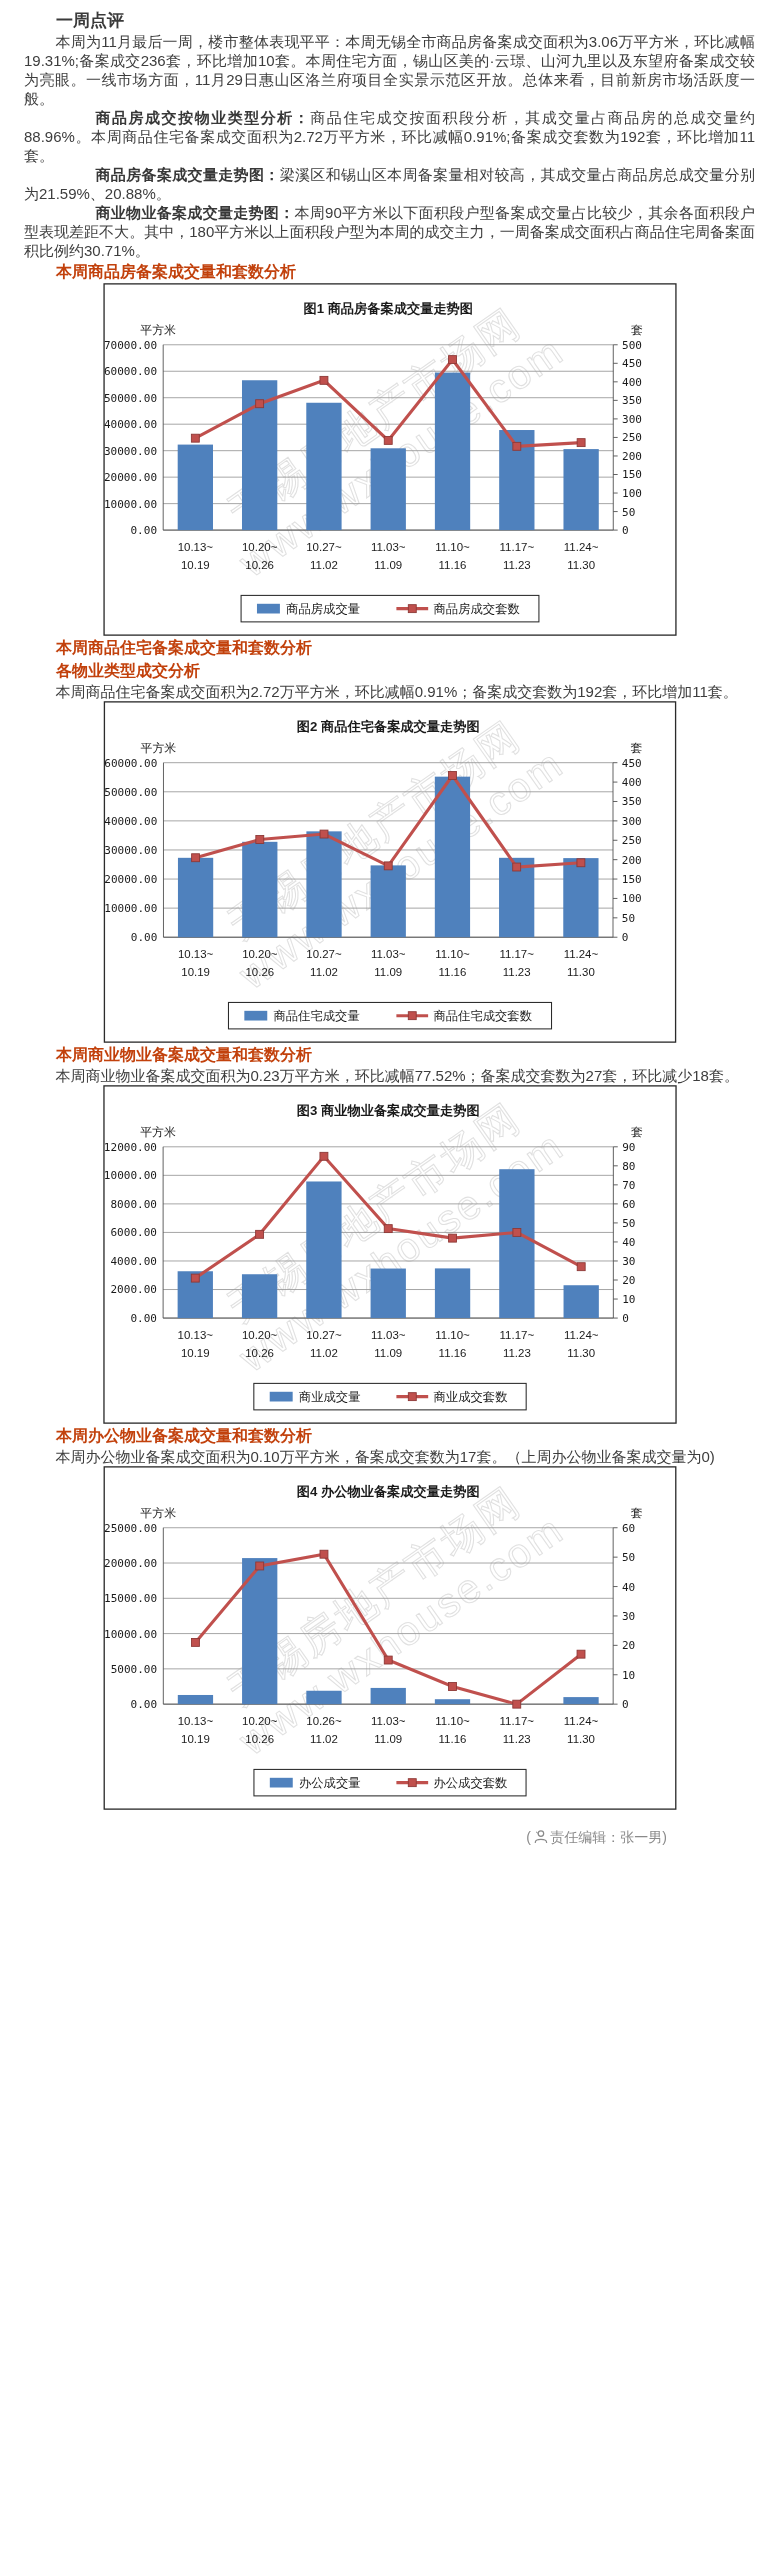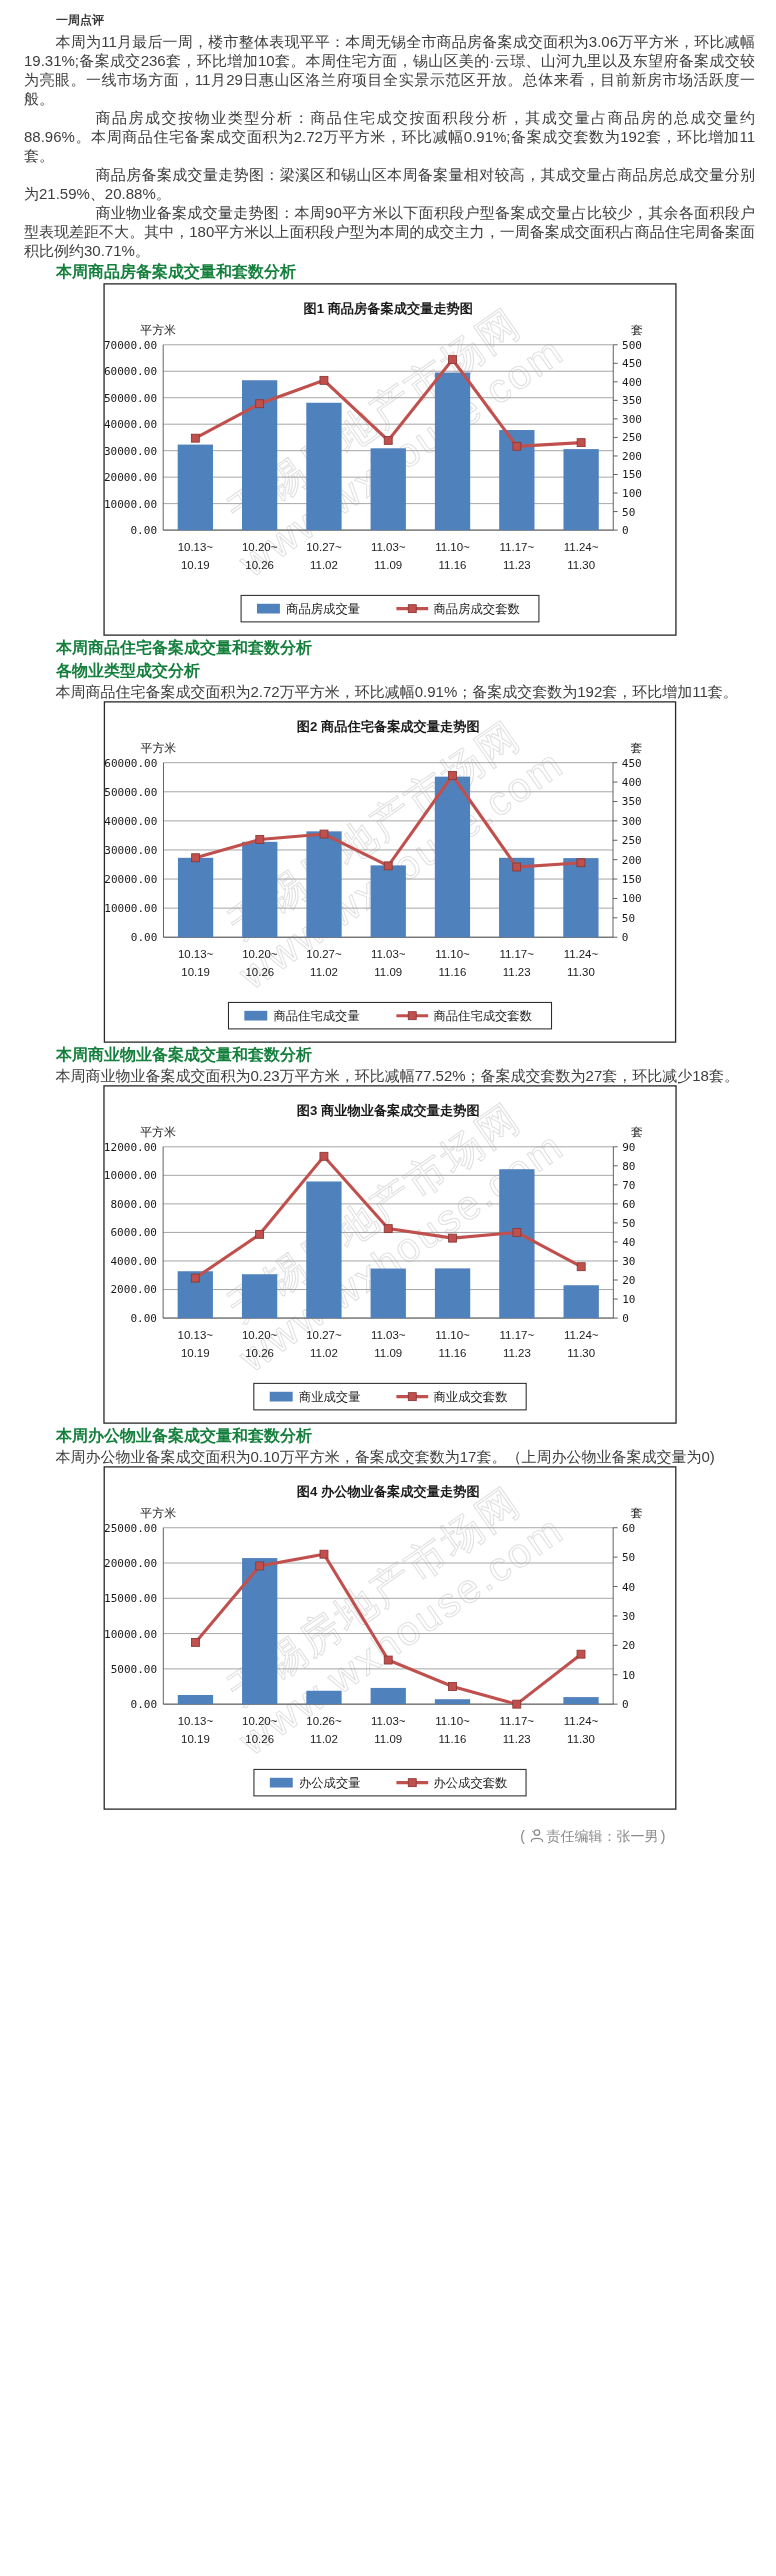--- a/index.html
+++ b/index.html
@@ -3,36 +3,36 @@
 <meta charset="utf-8">
 <style>
   html,body{margin:0;padding:0;background:#ffffff;}
   body{
     width:777px;min-height:2576px;
     font-family:"Liberation Sans",sans-serif;
     color:#3d3d3d;
     -webkit-font-smoothing:antialiased;
   }
   .doc{padding:8.8px 22px 26.5px 24px;}
-  h1.rpt{font-size:12px;line-height:23px;margin:0 0 0 0;padding-left:32px;font-weight:bold;color:#3a3a3a;}
-  h2.rpt{font-size:16px;line-height:23px;margin:0;padding-left:32px;font-weight:bold;color:#15803d;}
+  h1.rpt{font-size:17px;line-height:23px;margin:0 0 0 0;padding-left:32px;font-weight:bold;color:#3a3a3a;}
+  h2.rpt{font-size:16px;line-height:23px;margin:0;padding-left:32px;font-weight:bold;color:#c2410c;}
   p.body{
     font-size:15px;line-height:19px;margin:0;
     text-indent:2.1em;text-align:justify;color:#3d3d3d;
   }
-  p.body b{font-weight:normal;color:#383838;padding-left:40px;}
+  p.body b{font-weight:bold;color:#383838;padding-left:40px;}
   .mt18{margin-top:16px;} .mt16{margin-top:14px;} .mt20{margin-top:17.6px;}
   .mt14{margin-top:12.4px;} .mt22{margin-top:19.4px;}
   .mt26{margin-top:23px;} .mt38{margin-top:34px;} .mt40{margin-top:35px;} .mt42{margin-top:37px;}
   figure.chart{margin:0;display:flex;justify-content:center;}
   figure.chart svg{display:block;background:#ffffff;}
   .chart svg text{font-family:"Liberation Sans",sans-serif;fill:#1a1a1a;}
   .footer{
     margin-top:17.6px;text-align:right;padding-right:88px;
-    font-size:14px;color:#8a8a8a;line-height:21px;font-family:Liberation Mono, monospace;
+    font-size:14px;color:#8a8a8a;line-height:21px;
   }
   .footer .person-ic{vertical-align:-1.8px;margin:0 2.6px 0 1.8px;}
 </style>
 </head>
 <body>
 
 <main class="doc">
 
   <h1 class="rpt">一周点评</h1>
 

